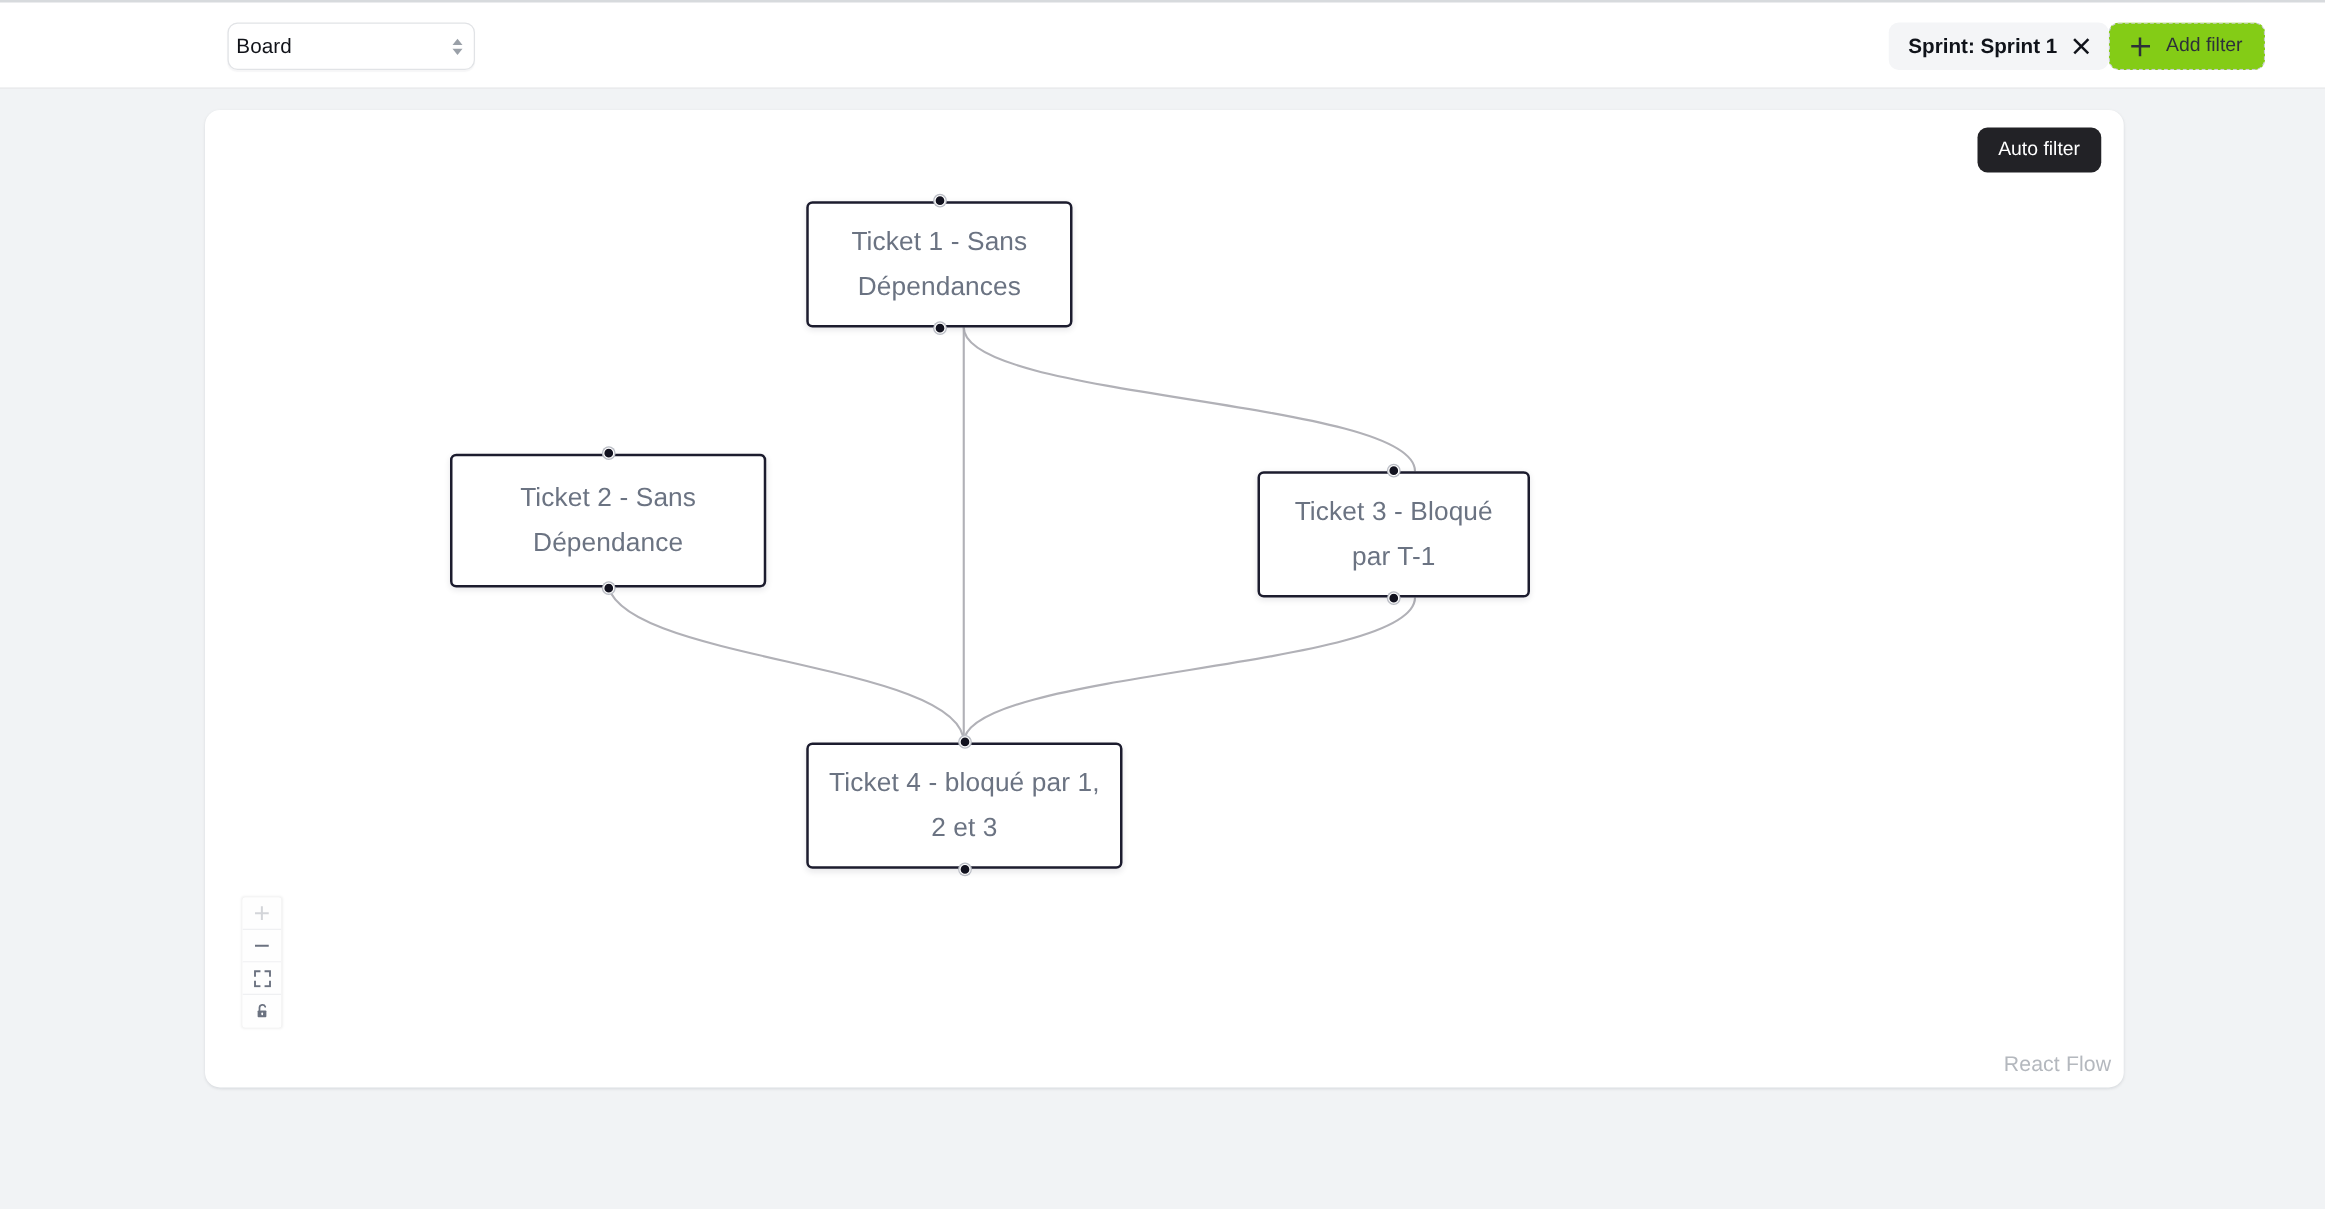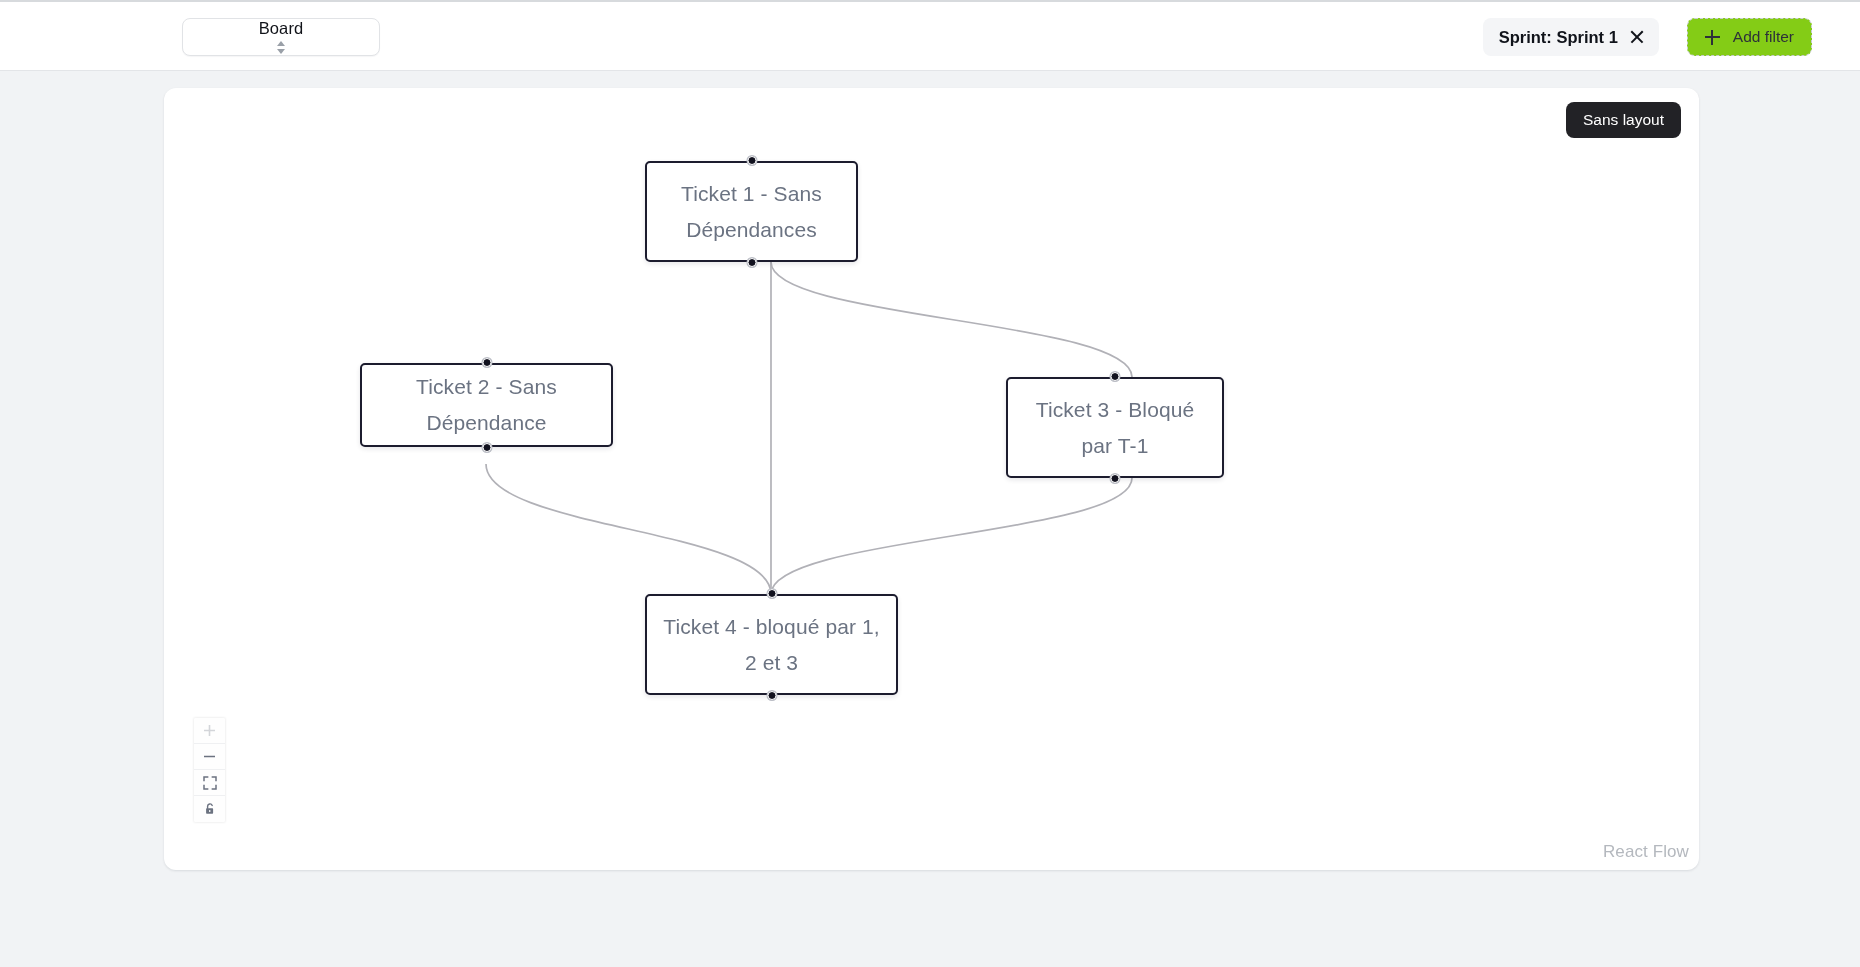--- a/index.html
+++ b/index.html
@@ -39,21 +39,20 @@
     width: 198px;
     height: 38px;
     background: #ffffff;
     border: 1px solid #e1e3e6;
     border-radius: 8px;
     display: flex;
     align-items: center;
     padding: 0 6px;
     cursor: pointer;
     box-shadow: 0 1px 1px rgba(16,24,40,0.04);
-    flex-direction: column;
   }
   .board-select-label {
     font-size: 16.5px;
     color: #111319;
     letter-spacing: 0.1px;
     flex: 1;
   }
   .select-chevrons {
     width: 14px;
     height: 18px;
@@ -71,21 +70,21 @@
   }
   .chev-up { border-bottom: 5px solid #9aa0a8; }
   .chev-dn { border-top: 5px solid #9aa0a8; }
 
   .header-right {
     position: absolute;
     right: 48px;
     top: 16px;
     display: flex;
     align-items: flex-end;
-    gap: 28px;
+    gap: 0;
   }
 
   .filter-chip {
     height: 38px;
     background: #f4f5f7;
     border-radius: 8px;
     display: flex;
     align-items: center;
     gap: 11px;
     padding: 0 14px 0 16px;
@@ -275,42 +274,42 @@
       </div>
       <div class="add-filter">
         <span class="plus-icon"></span>
         <span class="add-filter-label">Add filter</span>
       </div>
     </div>
   </div>
 
   <div class="canvas-card">
 
-    <div class="auto-layout-btn">Sans layout</div>
+    <div class="auto-layout-btn">Auto filter</div>
 
     <div class="flow">
 
       <svg class="edges-svg" viewBox="0 0 1535 782">
 
         <path d="M 607 174 C 607 231.5 968 231.5 968 289" fill="none" stroke="#b1b1b7" stroke-width="1.7"></path>
 
         <path d="M 607 174 C 607 340 607 340 607 506" fill="none" stroke="#b1b1b7" stroke-width="1.7"></path>
 
         <path d="M 322 376 C 322 441 607 441 607 506" fill="none" stroke="#b1b1b7" stroke-width="1.7"></path>
 
         <path d="M 968 390 C 968 448 607 448 607 506" fill="none" stroke="#b1b1b7" stroke-width="1.7"></path>
       </svg>
 
       <div class="node" style="left:481px; top:73px; width:213px; height:101px;">
         <span class="handle top"></span>
         <span class="node-label">Ticket 1 - Sans Dépendances</span>
         <span class="handle bottom"></span>
       </div>
 
-      <div class="node" style="left:196px; top:275px; width:253px; height:84px;">
+      <div class="node" style="left:196px; top:275px; width:253px; height:107px;">
         <span class="handle top"></span>
         <span class="node-label">Ticket 2 - Sans Dépendance</span>
         <span class="handle bottom"></span>
       </div>
 
       <div class="node" style="left:842px; top:289px; width:218px; height:101px;">
         <span class="handle top"></span>
         <span class="node-label">Ticket 3 - Bloqué par T-1</span>
         <span class="handle bottom"></span>
       </div>

